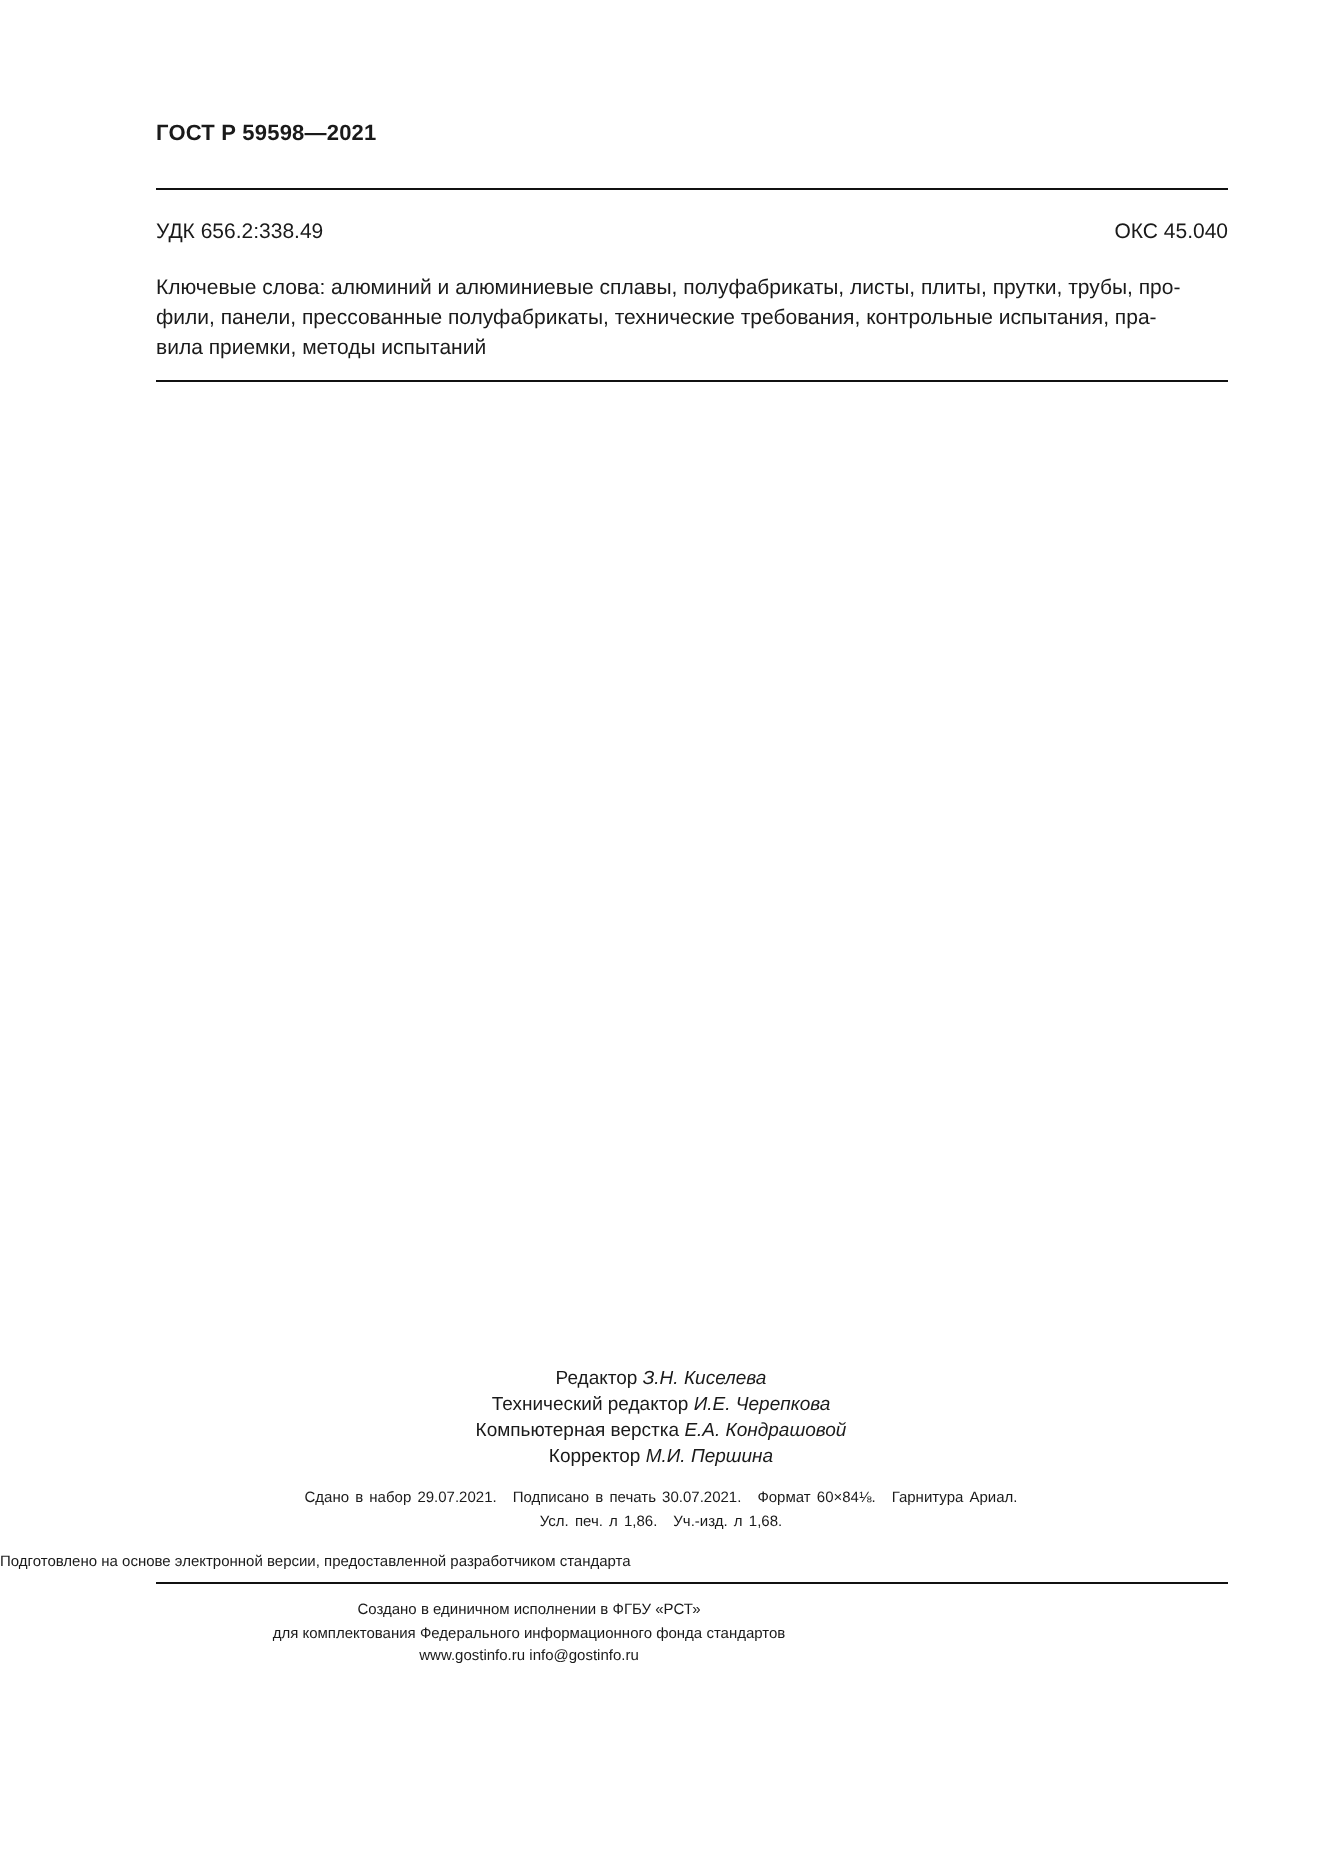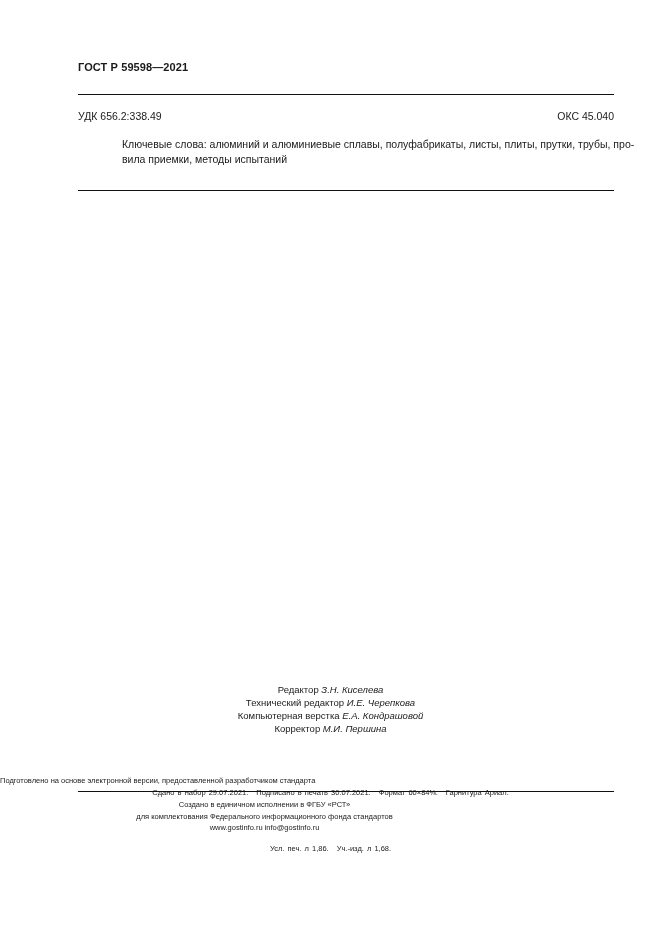--- a/index.html
+++ b/index.html
@@ -38,39 +38,39 @@
       font-size: 10.5px;
       text-align: right;
       margin-left: 12px;
     }
     .keywords {
       left: 78px; top: 137px;
       width: 536px;
       font-size: 10.5px;
       line-height: 15px;
     }
-    .keywords span.line { display: block; white-space: nowrap; text-align: justify; margin-left: 44px; }
+    .keywords span.line { display: block; white-space: nowrap; text-align: justify; }
     .credits {
       left: 0; width: 661px;
       top: 683px;
       text-align: center;
       font-size: 9.5px;
       line-height: 13px;
     }
     .credits .row { display: block; }
     .credits i { font-style: italic; margin-top: 25px; }
     .pubinfo {
       left: 0; width: 661px;
       top: 743px;
       text-align: center;
       font-size: 7.5px;
       line-height: 12px;
       word-spacing: 1px;
     }
-    .pubinfo .row { display: block; margin-top: 44px; }
+    .pubinfo .row { display: block; }
     .pubinfo .gap { display: inline-block; width: 8px; }
     .prepared {
       left: 0; width: 661px;
       top: 776px;
       text-align: left;
       font-size: 7.5px;
     }
     .imprint {
       left: 0; width: 529px;
       top: 799px;
@@ -85,20 +85,21 @@
 
 <div class="abs doc-code">ГОСТ Р 59598—2021</div>
 
 <div class="rule" style="top:94px;"></div>
 
 <div class="abs udk">УДК 656.2:338.49</div>
 <div class="abs oks">ОКС 45.040</div>
 
 <div class="abs keywords">
   <span class="line">Ключевые слова: алюминий и алюминиевые сплавы, полуфабрикаты, листы, плиты, прутки, трубы, про-</span>
+  <span class="line">фили, панели, прессованные полуфабрикаты, технические требования, контрольные испытания, пра-</span>
   <span class="line">вила приемки, методы испытаний</span>
 </div>
 
 <div class="rule" style="top:190px;"></div>
 
 <div class="abs credits">
   <span class="row">
     <span>Редактор</span>
     <i>З.Н. Киселева</i>
   </span>

